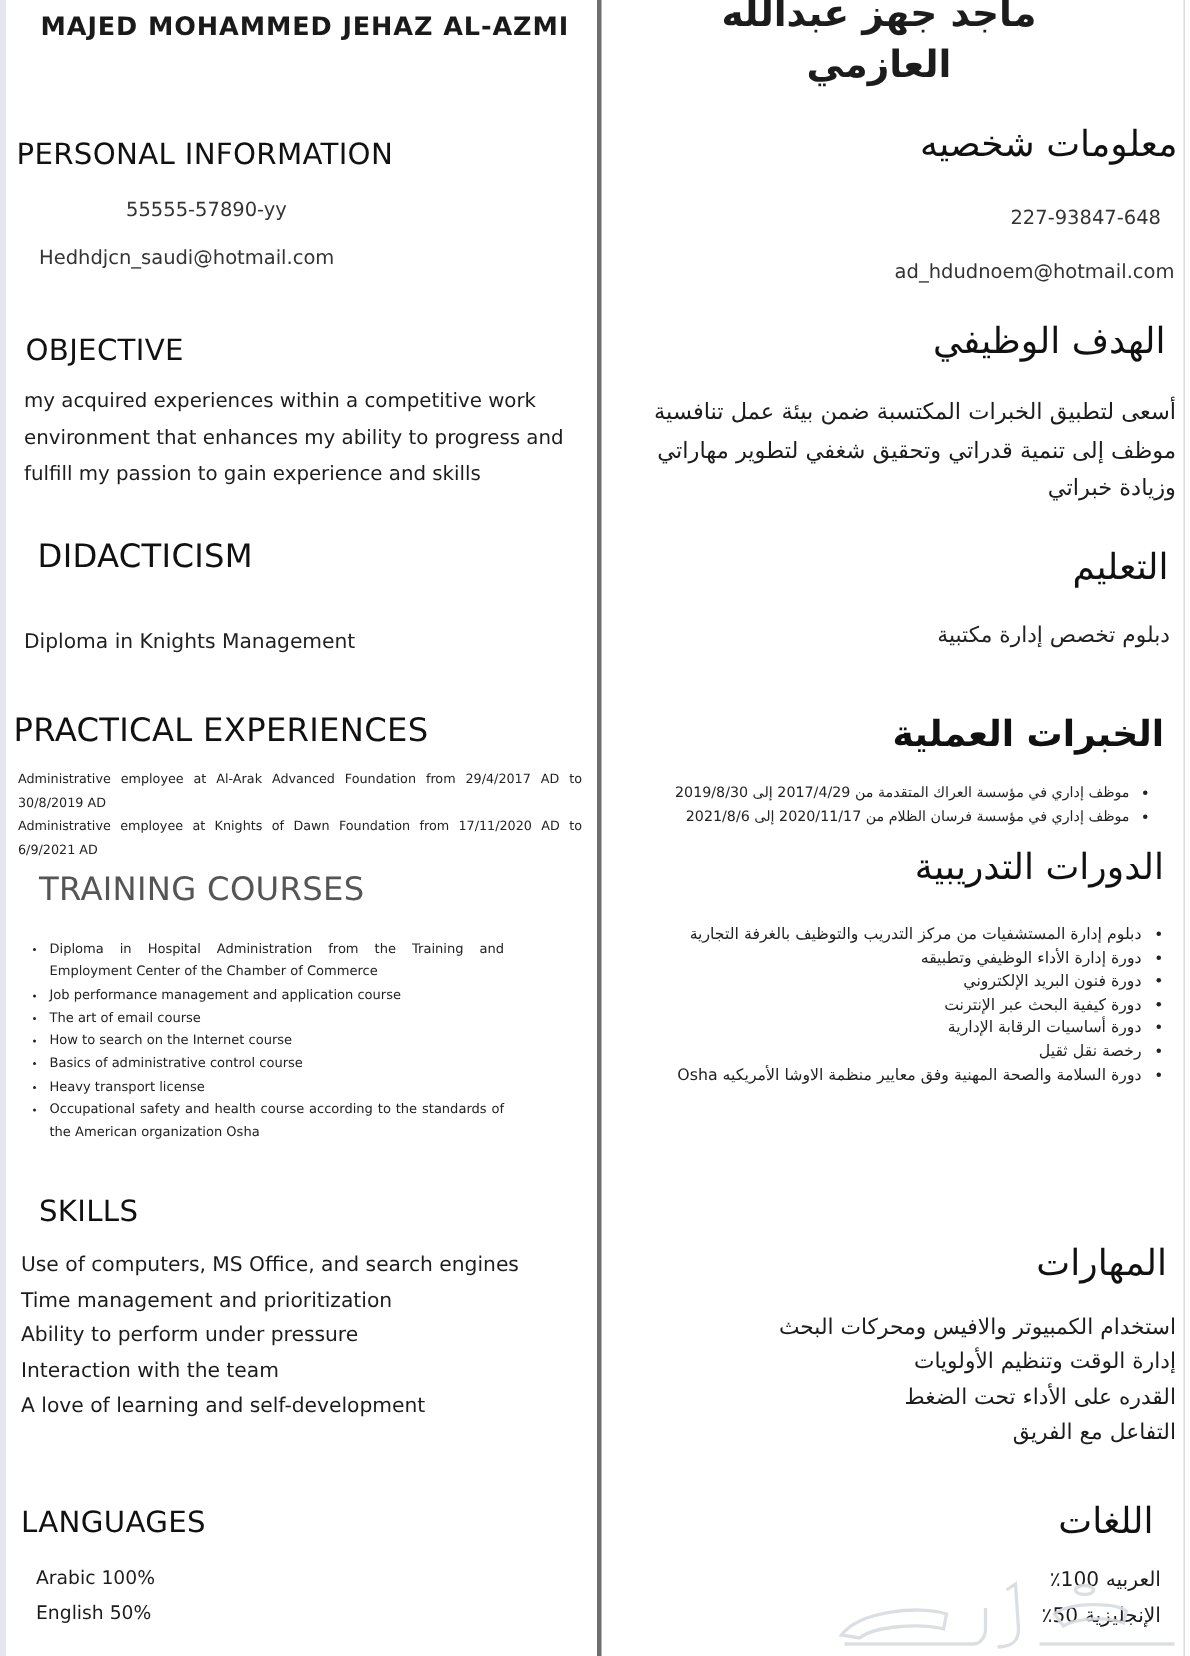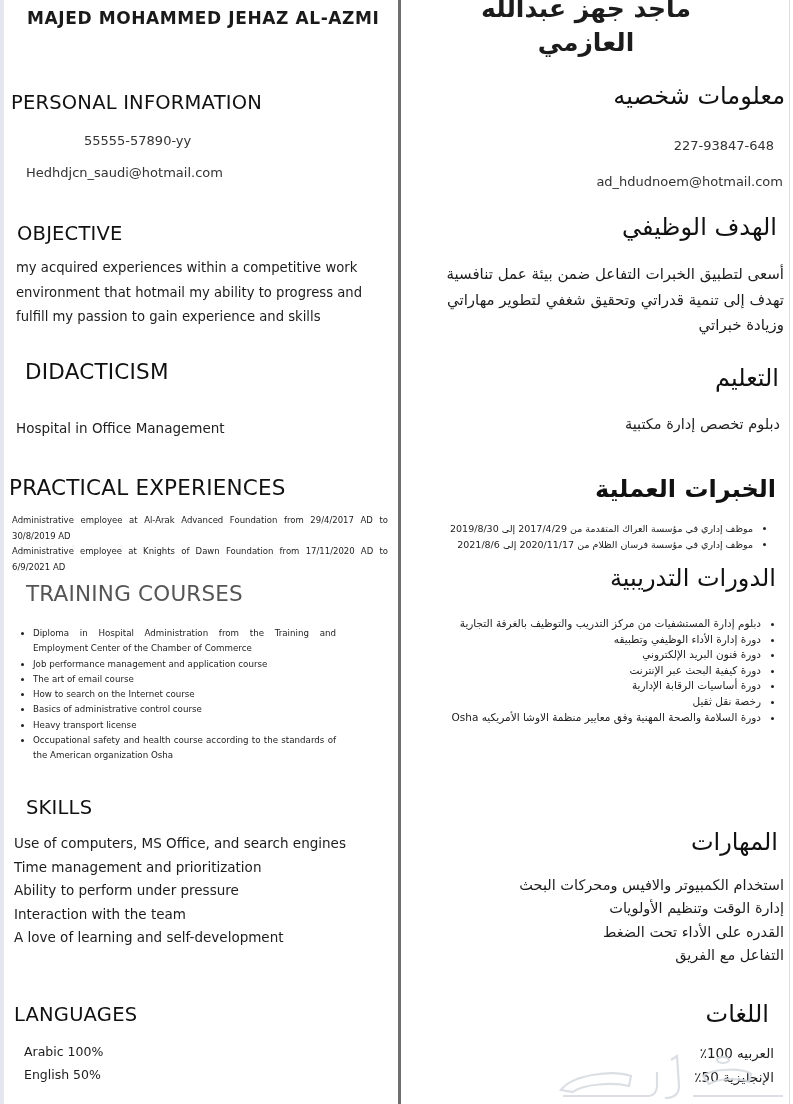--- a/index.html
+++ b/index.html
@@ -58,24 +58,24 @@
 <div class="divider"></div>
 
 <section>
   <h1 class="abs en name-en">MAJED MOHAMMED JEHAZ AL-AZMI</h1>
 
   <h2 class="abs en h-en" style="left:11px; top:91px;">PERSONAL INFORMATION</h2>
   <div class="abs en txt-en" style="left:84px; top:133px; color:#333;">55555-57890-yy</div>
   <div class="abs en txt-en" style="left:26px; top:165px; color:#333;">Hedhdjcn_saudi@hotmail.com</div>
 
   <h2 class="abs en h-en" style="left:17px; top:222px;">OBJECTIVE</h2>
-  <p class="abs en obj-en">my acquired experiences within a competitive work environment that hotmail my ability to progress and fulfill my passion to gain experience and skills</p>
+  <p class="abs en obj-en">my acquired experiences within a competitive work environment that enhances my ability to progress and fulfill my passion to gain experience and skills</p>
 
   <h2 class="abs en h-en h-en-lg" style="left:25px; top:359px;">DIDACTICISM</h2>
-  <div class="abs en txt-en" style="left:16px; top:420px; font-size:13.5px;">Hospital in Office Management</div>
+  <div class="abs en txt-en" style="left:16px; top:420px; font-size:13.5px;">Diploma in Knights Management</div>
 
   <h2 class="abs en h-en h-en-lg" style="left:9px; top:475px;">PRACTICAL EXPERIENCES</h2>
   <div class="abs en exp-en small-en">
     <p>Administrative employee at Al-Arak Advanced Foundation from 29/4/2017 AD to 30/8/2019 AD</p>
     <p>Administrative employee at Knights of Dawn Foundation from 17/11/2020 AD to 6/9/2021 AD</p>
   </div>
 
   <h2 class="abs en h-en h-en-lg" style="left:26px; top:581px; color:#555;">TRAINING COURSES</h2>
   <div class="abs en tc-en">
     <ul>
@@ -109,21 +109,21 @@
   <h1 class="abs ar name-ar">
     <span style="display:block;">ماجد جهز عبدالله</span>
     <span style="display:block;">العازمي</span>
   </h1>
 
   <h2 class="abs ar h-ar" style="right:8px; top:82px; font-weight:normal;">معلومات شخصيه</h2>
   <div class="abs en txt-en" style="right:19px; top:138px; color:#333;">227-93847-648</div>
   <div class="abs en txt-en" style="right:10px; top:174px; color:#333;">ad_hdudnoem@hotmail.com</div>
 
   <h2 class="abs ar h-ar" style="right:16px; top:213px; font-weight:normal;">الهدف الوظيفي</h2>
-  <p class="abs ar obj-ar">أسعى لتطبيق الخبرات التفاعل ضمن بيئة عمل تنافسية تهدف إلى تنمية قدراتي وتحقيق شغفي لتطوير مهاراتي وزيادة خبراتي</p>
+  <p class="abs ar obj-ar">أسعى لتطبيق الخبرات المكتسبة ضمن بيئة عمل تنافسية موظف إلى تنمية قدراتي وتحقيق شغفي لتطوير مهاراتي وزيادة خبراتي</p>
 
   <h2 class="abs ar h-ar" style="right:14px; top:364px; font-weight:normal;">التعليم</h2>
   <div class="abs ar txt-ar" style="right:13px; top:416px;">دبلوم تخصص إدارة مكتبية</div>
 
   <h2 class="abs ar h-ar" style="right:17px; top:475px; font-weight:bold;">الخبرات العملية</h2>
   <div class="abs ar exp-ar small-ar">
     <ul>
       <li>موظف إداري في مؤسسة العراك المتقدمة من 2017/4/29 إلى 2019/8/30</li>
       <li>موظف إداري في مؤسسة فرسان الظلام من 2020/11/17 إلى 2021/8/6</li>
     </ul>

